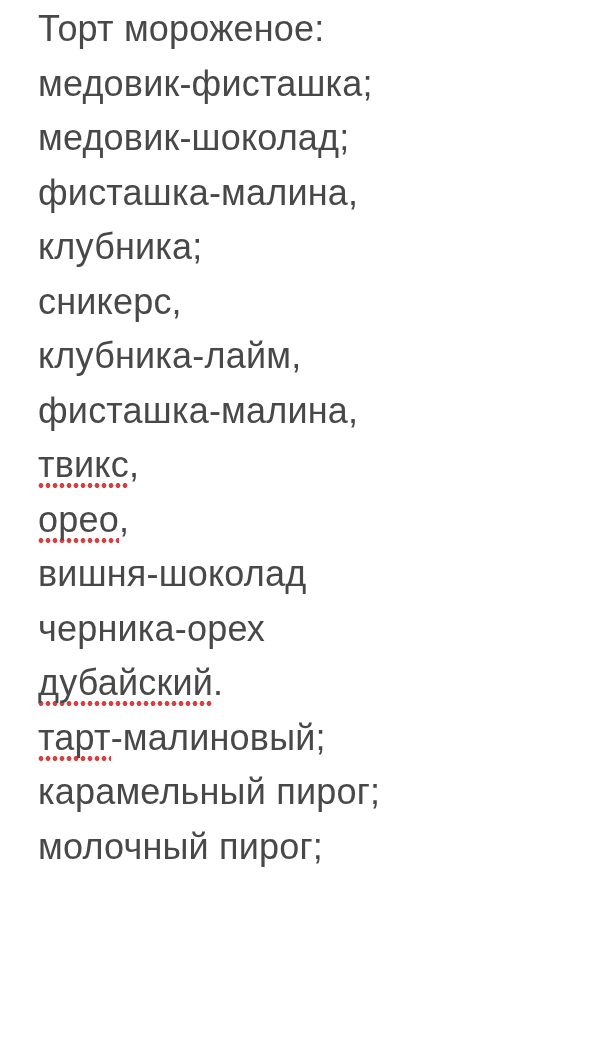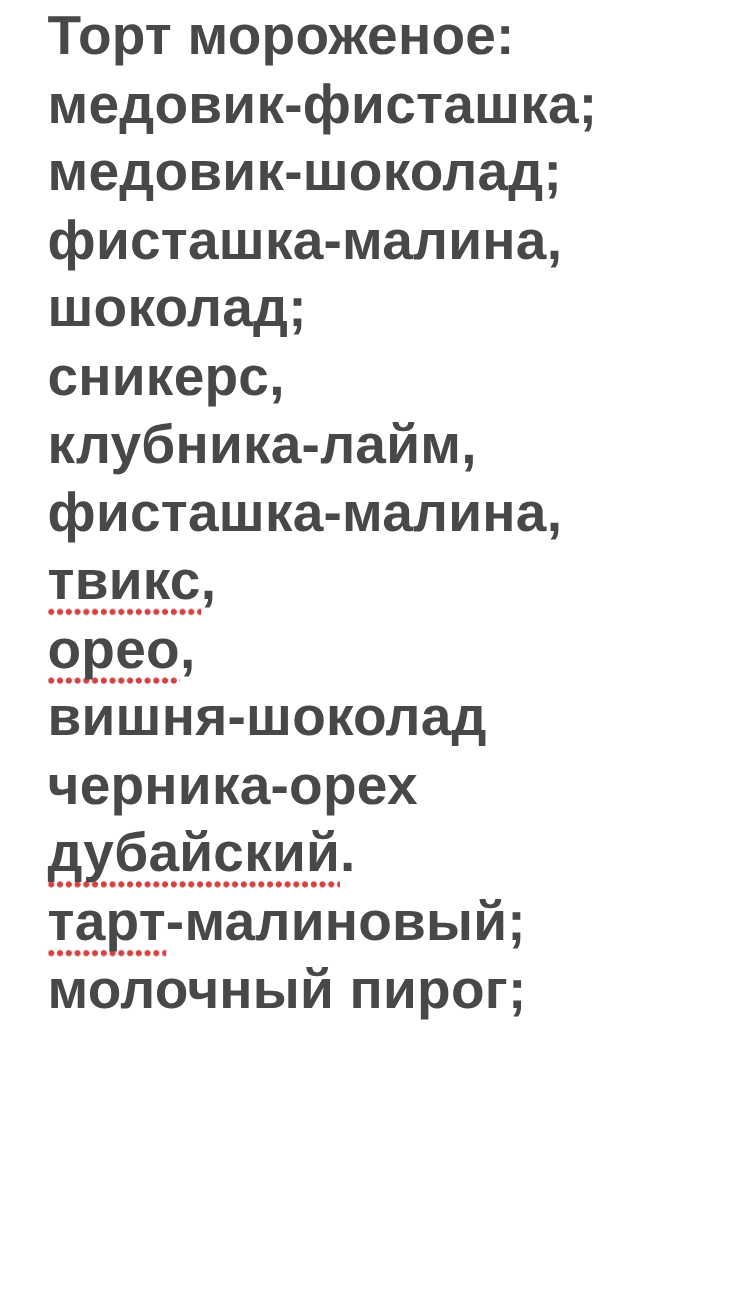--- a/index.html
+++ b/index.html
@@ -11,22 +11,22 @@
     overflow: hidden;
   }
   .note {
     box-sizing: border-box;
     width: 600px;
     height: 1040px;
     padding: 2px 16px 0 38px;
     font-family: "Liberation Sans", "DejaVu Sans", sans-serif;
   }
   .line {
-    font-size: 44px;
-    font-weight: 700;
+    font-size: 36px;
+    font-weight: 400;
     line-height: 54.5px;
     color: var(--text-color, #484848);
     letter-spacing: 0.2px;
     white-space: pre;
   }
   .misspelled {
     padding-bottom: 4px;
     background-image: radial-gradient(circle at 3px 3.5px, var(--underline-color, #d64040) 2.15px, rgba(0,0,0,0) 2.75px);
     background-size: 7px 7px;
     background-repeat: repeat-x;
@@ -35,25 +35,26 @@
 </style>
 </head>
 <body style="background: rgb(255, 255, 255);">
 
 <main class="note">
   <div id="lines">
       <div class="line"><span>Торт мороженое:</span></div>
       <div class="line"><span>медовик-фисташка;</span></div>
       <div class="line"><span>медовик-шоколад;</span></div>
       <div class="line"><span>фисташка-малина,</span></div>
-      <div class="line"><span>шоколад;</span></div>
+      <div class="line"><span>клубника;</span></div>
       <div class="line"><span>сникерс,</span></div>
       <div class="line"><span>клубника-лайм,</span></div>
       <div class="line"><span>фисташка-малина,</span></div>
       <div class="line"><span class="misspelled">твикс</span><span>,</span></div>
       <div class="line"><span class="misspelled">орео</span><span>,</span></div>
       <div class="line"><span>вишня-шоколад</span></div>
       <div class="line"><span>черника-орех</span></div>
       <div class="line"><span class="misspelled">дубайский</span><span>.</span></div>
       <div class="line"><span class="misspelled">тарт</span><span>-малиновый;</span></div>
+      <div class="line"><span>карамельный пирог;</span></div>
       <div class="line"><span>молочный пирог;</span></div>
     </div>
 </main>
 
 </body></html>

